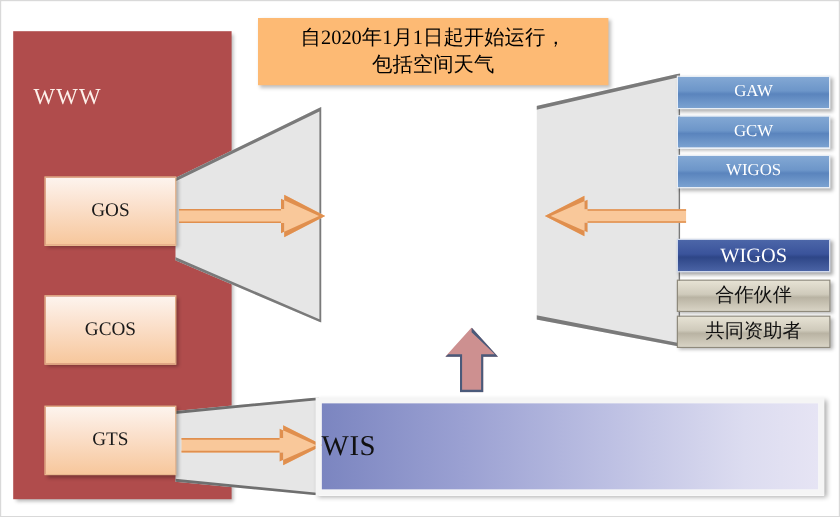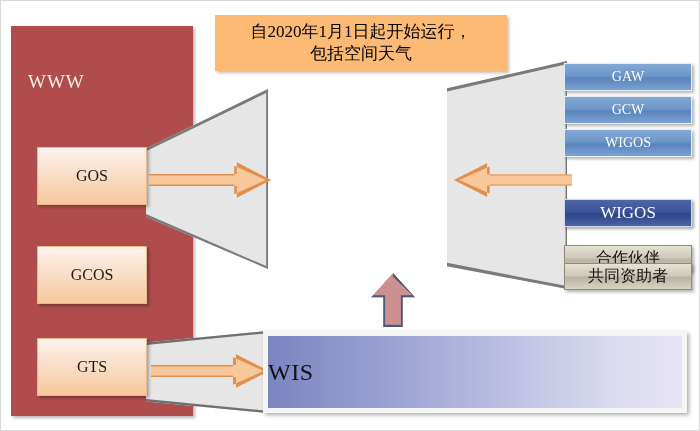--- a/index.html
+++ b/index.html
@@ -313,21 +313,21 @@
     background: linear-gradient(to bottom, #e6e2d4 0%, #cfcabb 45%, #b9b3a3 55%, #d8d3c4 100%);
     border: 1px solid #8f8a7c;
     box-sizing: border-box;
     box-shadow: 2px 2px 3px rgba(0,0,0,0.3);
     display: flex;
     align-items: center;
     justify-content: center;
     color: #111111;
     font-size: 16px;
   }
-  #box-partners { top: 232px; margin-top: 12px; }
+  #box-partners { top: 232px; }
   #box-sponsors { top: 262px; }
 </style>
 </head>
 <body>
 
 <div id="canvas">
 
   <div class="www-panel"></div>
   <div class="www-title">WWW</div>
 

